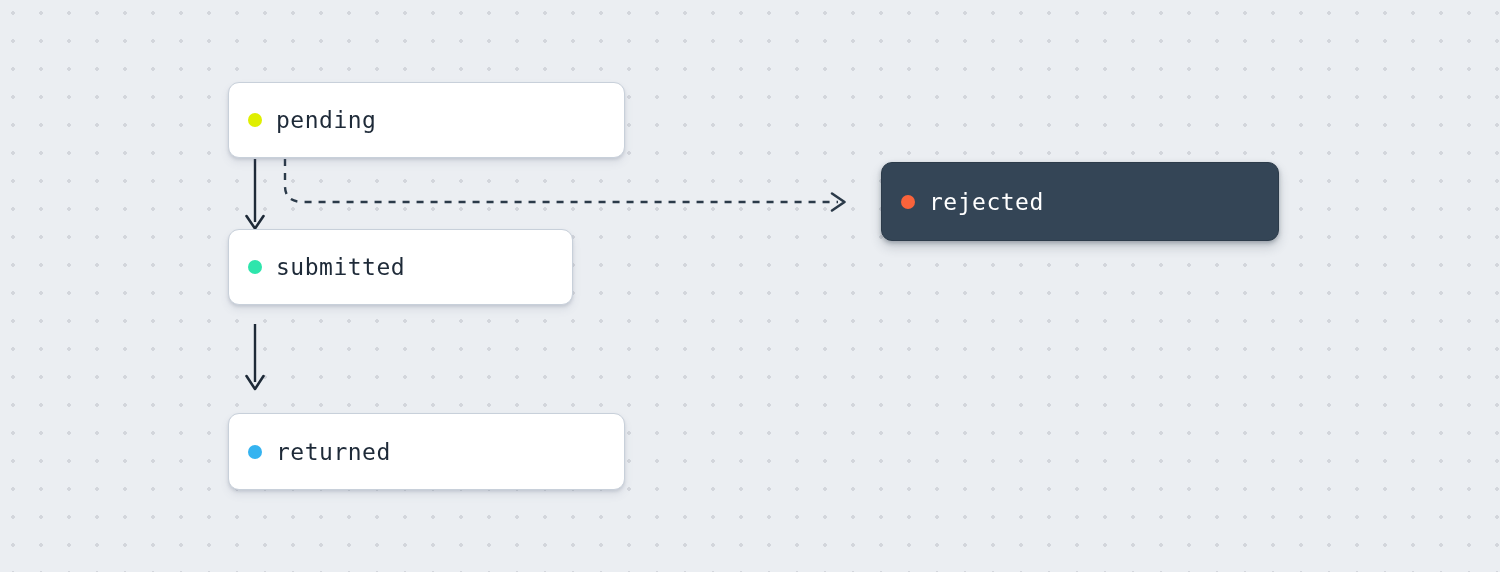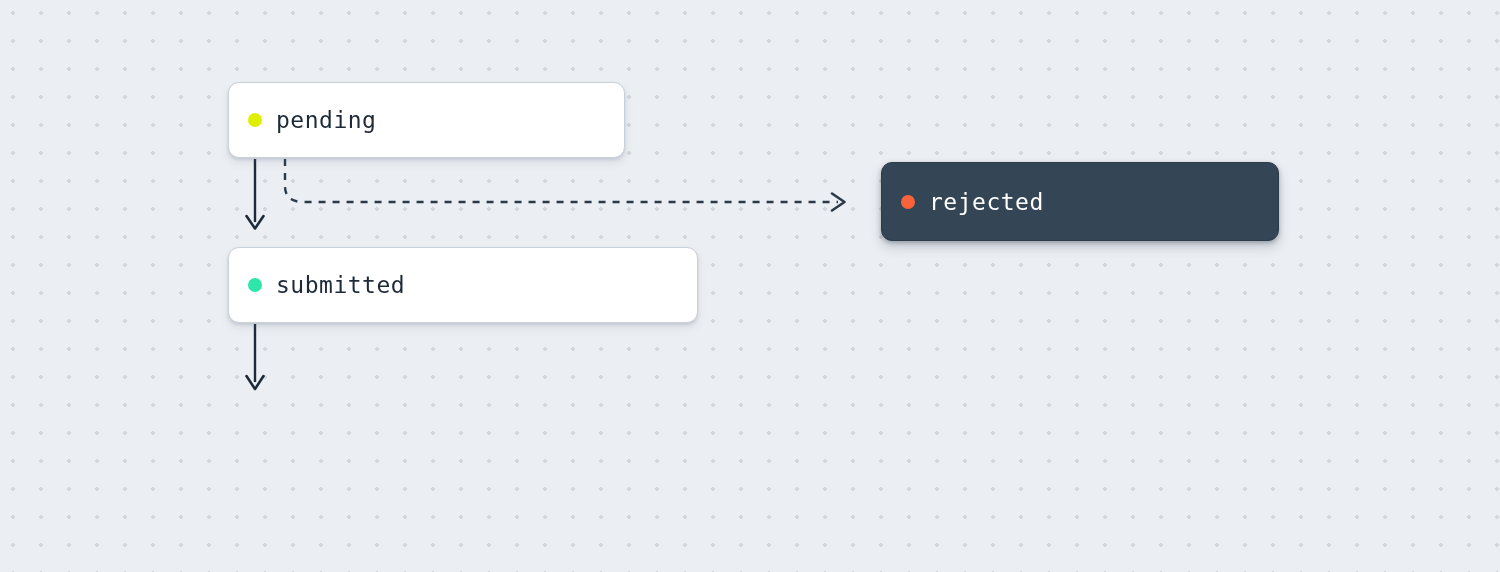--- a/index.html
+++ b/index.html
@@ -66,21 +66,21 @@
     font-family: "DejaVu Sans Mono", monospace;
     font-size: 23px;
     letter-spacing: 0.5px;
     white-space: nowrap;
   }
 
   .node-light .node-label { color: #1e2a38; }
   .node-dark  .node-label { color: #ffffff; }
 
   #node-pending   { left: 228px; top: 82px;  width: 397px; height: 76px; }
-  #node-submitted { left: 228px; top: 247px; width: 470px; height: 76px; align-items: center; }
+  #node-submitted { left: 228px; top: 229px; width: 345px; height: 76px; align-items: center; }
   #node-returned  { left: 228px; top: 413px; width: 397px; height: 77px; }
   #node-rejected  { left: 874px; top: 162px; width: 398px; height: 79px; margin-left: 7px; }
 </style>
 </head>
 <body>
 
 <div id="canvas">
 
   <svg id="edge-layer" width="1500" height="572" viewBox="0 0 1500 572" xmlns="http://www.w3.org/2000/svg">
 
@@ -103,19 +103,23 @@
   <div id="node-pending" class="node node-light">
     <span class="node-dot" style="background:#dfef00"></span>
     <span class="node-label">pending</span>
   </div>
 
   <div id="node-submitted" class="node node-light">
     <span class="node-dot" style="background:#2ee5ac"></span>
     <span class="node-label">submitted</span>
   </div>
 
+  <div id="node-returned" class="node node-light">
+    <span class="node-dot" style="background:#35b3f0"></span>
+    <span class="node-label">returned</span>
+  </div>
 
   <div id="node-rejected" class="node node-dark">
     <span class="node-dot" style="background:#f9633b"></span>
     <span class="node-label">rejected</span>
   </div>
 
 </div>
 
 </body></html>

